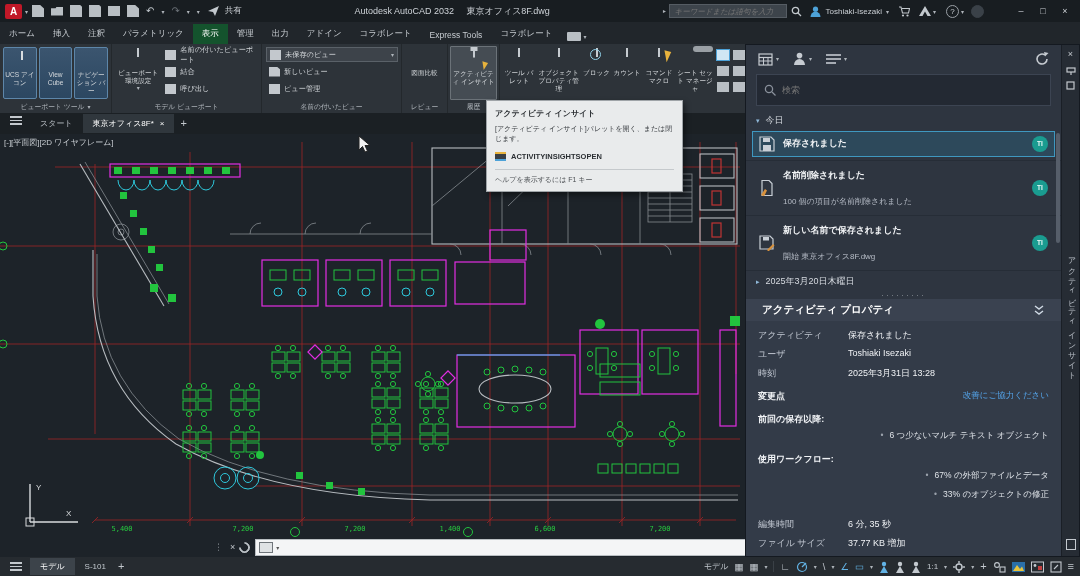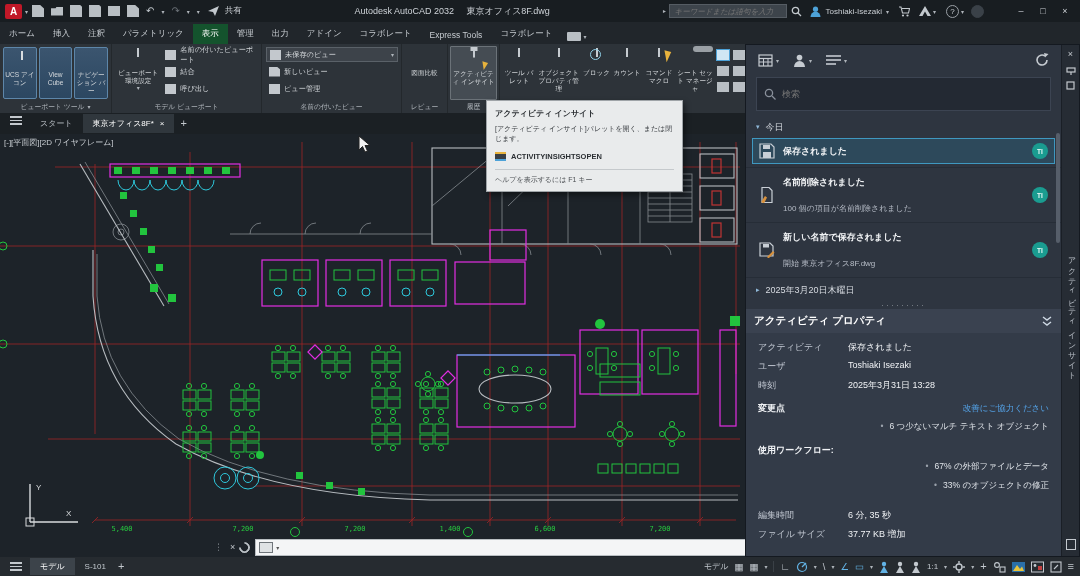--- a/index.html
+++ b/index.html
@@ -118,21 +118,21 @@
   .grp .tri{color:#8fb8d8;font-size:7px;}
   .ai-item{display:flex;align-items:center;gap:8px;margin:1px 6px;padding:4px 6px;border:1px solid transparent;}
   .ai-item.selected{background:rgba(43,118,156,.30);border-color:#3f98c0;}
   .ai-tx{flex:1;min-width:0;}
   .ai-title{font-size:9px;font-weight:bold;color:#f2f4f6;}
   .ai-sub{font-size:8px;color:#b6bcc6;margin-top:14px;}
   .ai-av{width:16px;height:16px;border-radius:50%;background:#1a9c90;color:#eafaf8;font-size:6.5px;font-weight:bold;display:flex;align-items:center;justify-content:center;flex:0 0 auto;}
   .hr{height:1px;background:#262d37;margin:2px 0;}
   .splitter{height:9px;display:flex;align-items:center;justify-content:center;color:#7d838c;}
   .splitter:before{content:"·········";letter-spacing:2px;font-size:9px;line-height:0;}
-  .props-h{height:24px;background:#3a4250;display:flex;align-items:center;padding:0 8px;font-size:10.5px;font-weight:bold;color:#fff;}
+  .props-h{height:24px;background:#3a4250;display:flex;align-items:center;padding:0 16px;font-size:10.5px;font-weight:bold;color:#fff;}
   .props-h svg{margin-left:auto;}
   .props{background:#333b48;flex:1;padding:8px 12px 0;display:flex;flex-direction:column;}
   .pr{display:flex;font-size:9px;margin-bottom:6px;}
   .pr .pl{width:90px;color:#c2c8d2;flex:0 0 auto;}
   .pr .pv{color:#f0f2f5;}
   .chg{display:flex;align-items:center;margin:4px 0 6px;}
   .chg .cl{font-weight:bold;font-size:9px;color:#f0f2f5;}
   .chg a{margin-left:auto;font-size:8.5px;color:#54a3e8;text-decoration:none;}
   .sect{font-weight:bold;font-size:9px;color:#f0f2f5;margin:4px 0;}
   .bullet{display:flex;gap:6px;font-size:8.5px;color:#dfe3e8;margin:0 0 7px 4px;justify-content:flex-end;}
@@ -826,20 +826,21 @@
             <span class="pv">Toshiaki Isezaki</span>
           </div>
         <div class="pr">
             <span class="pl">時刻</span>
             <span class="pv">2025年3月31日 13:28</span>
           </div>
         <div class="chg">
             <span class="cl">変更点</span>
             <a href="#">改善にご協力ください</a>
           </div>
+        <div class="sect">前回の保存以降:</div>
         <div class="bullet">
             <span>6 つ少ないマルチ テキスト オブジェクト</span>
           </div>
         <div class="sect">使用ワークフロー:</div>
         <div class="bullet">
             <span>67% の外部ファイルとデータ</span>
           </div>
         <div class="bullet">
             <span>33% のオブジェクトの修正</span>
           </div>

